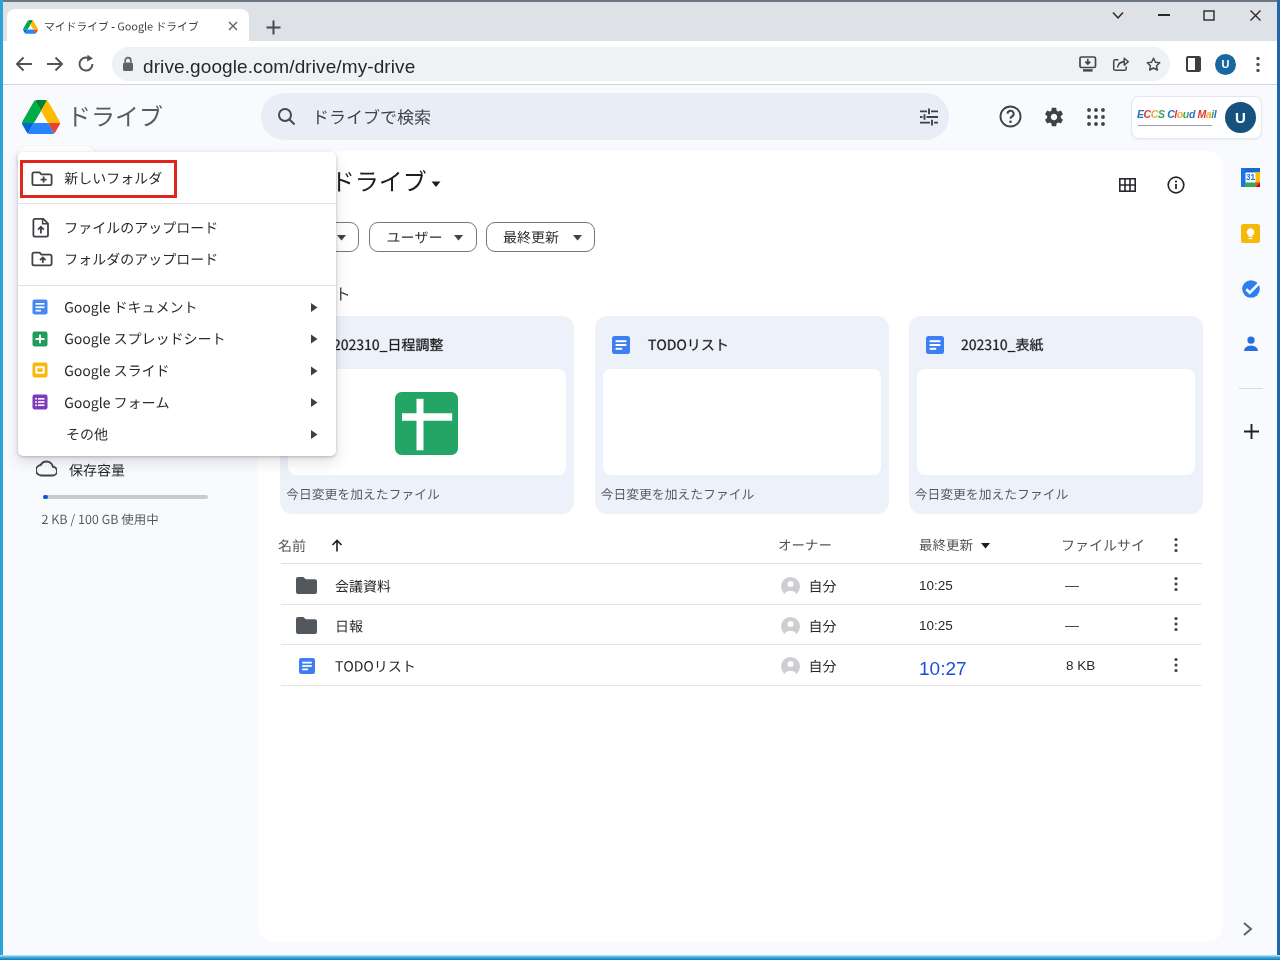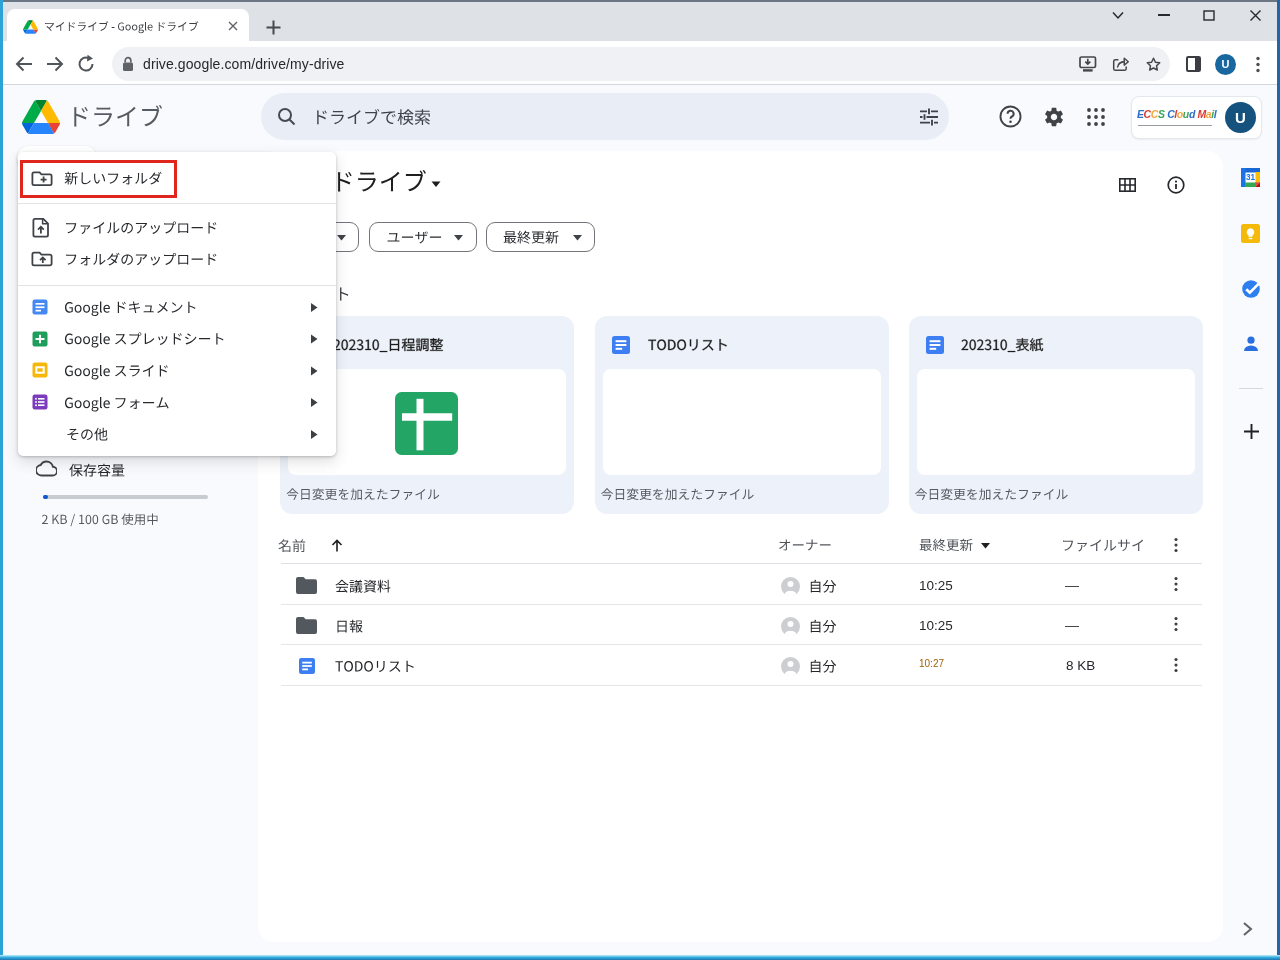--- a/index.html
+++ b/index.html
@@ -58,21 +58,21 @@
     <path d="M16.5 10 A6.5 6.5 0 1 1 12.5 4.0" stroke="#50555a" stroke-width="2" fill="none"></path>
     <path d="M11.5 0.8 L17 4.4 L11.0 7.4 Z" fill="#50555a"></path>
   </svg>
 
 <div class="abs" style="left:112px;top:47px;width:1058px;height:34px;border-radius:17px;background:#eff1f4;"></div>
 
 <svg class="abs" style="left:122px;top:56px;" width="12" height="16" viewBox="0 0 12 16">
     <rect x="1" y="6.5" width="10" height="8.5" rx="1.5" fill="#5f6368"></rect>
     <path d="M3.2 6.5 V4.5 a2.8 2.8 0 0 1 5.6 0 V6.5" stroke="#5f6368" stroke-width="1.7" fill="none"></path>
   </svg>
-<div class="abs" style="left:143px;top:56px;font-size:14px;color:#25282c;letter-spacing:0.1px;">drive.google.com/drive/my-drive</div>
+<div class="abs" style="left:143px;top:56px;font-size:19px;color:#25282c;letter-spacing:0.1px;">drive.google.com/drive/my-drive</div>
 
 <svg class="abs" style="left:1079px;top:56px;" width="18" height="16" viewBox="0 0 18 16">
     <rect x="1" y="1" width="15.5" height="10.5" rx="1.6" stroke="#43474c" stroke-width="1.7" fill="none"></rect>
     <path d="M8.8 2.8 V7.6 M6.3 5.6 L8.8 8.1 L11.3 5.6" stroke="#43474c" stroke-width="1.7" fill="none"></path>
     <rect x="4" y="13.2" width="9.6" height="2.4" fill="#43474c"></rect>
   </svg>
 
 <svg class="abs" style="left:1112px;top:55px;" width="18" height="18" viewBox="0 0 19 19">
     <path d="M6.8 5 H3.6 c-1 0 -1.8 .8 -1.8 1.8 V14.4 c0 1 .8 1.8 1.8 1.8 H13.2 c1 0 1.8 -.8 1.8 -1.8 V12.2" stroke="#43474c" stroke-width="1.6" fill="none"></path>
     <path d="M5.8 13.2 C6.3 9.2 9.4 7.1 13.4 7.0" stroke="#43474c" stroke-width="1.6" fill="none"></path>
@@ -271,21 +271,21 @@
     <path d="M3.5 16.9 a6.5 5 0 0 1 12 0 a9.5 9.5 0 0 1 -12 0 z" fill="#fff"></path>
   </svg>
 <svg class="abs" style="left:781px;top:657px;" width="19" height="19" viewBox="0 0 19 19">
     <circle cx="9.5" cy="9.5" r="9.5" fill="#ccced1"></circle>
     <circle cx="9.5" cy="7" r="3" fill="#fff"></circle>
     <path d="M3.5 16.9 a6.5 5 0 0 1 12 0 a9.5 9.5 0 0 1 -12 0 z" fill="#fff"></path>
   </svg>
 
 <div class="abs" style="left:919px;top:578px;font-size:13.5px;color:#26282c;">10:25</div>
 <div class="abs" style="left:919px;top:618px;font-size:13.5px;color:#26282c;">10:25</div>
-<div class="abs" style="left:919px;top:658px;font-size:10px;color:#a16207;">10:27</div>
+<div class="abs" style="left:919px;top:658px;font-size:19px;color:#1d4ed8;">10:27</div>
 <div class="abs" style="left:1065px;top:577px;font-size:14px;color:#44474b;">—</div>
 <div class="abs" style="left:1065px;top:617px;font-size:14px;color:#44474b;">—</div>
 <div class="abs" style="left:1066px;top:658px;font-size:13.5px;color:#26282c;">8 KB</div>
 
 <div class="abs" style="left:17px;top:146px;width:80px;height:24px;background:#ffffff;border-radius:12px;box-shadow:0 1px 3px rgba(0,0,0,0.15);"></div>
 
 <svg class="abs" style="left:36px;top:458px;" width="21" height="21" viewBox="0 0 24 24">
     <path d="M19.35 10.04A7.49 7.49 0 0 0 12 4C9.11 4 6.6 5.64 5.35 8.04A5.994 5.994 0 0 0 0 14c0 3.31 2.69 6 6 6h13c2.76 0 5-2.24 5-5 0-2.64-2.05-4.78-4.65-4.96z" fill="none" stroke="#3f4348" stroke-width="2.1"></path>
   </svg>
 

